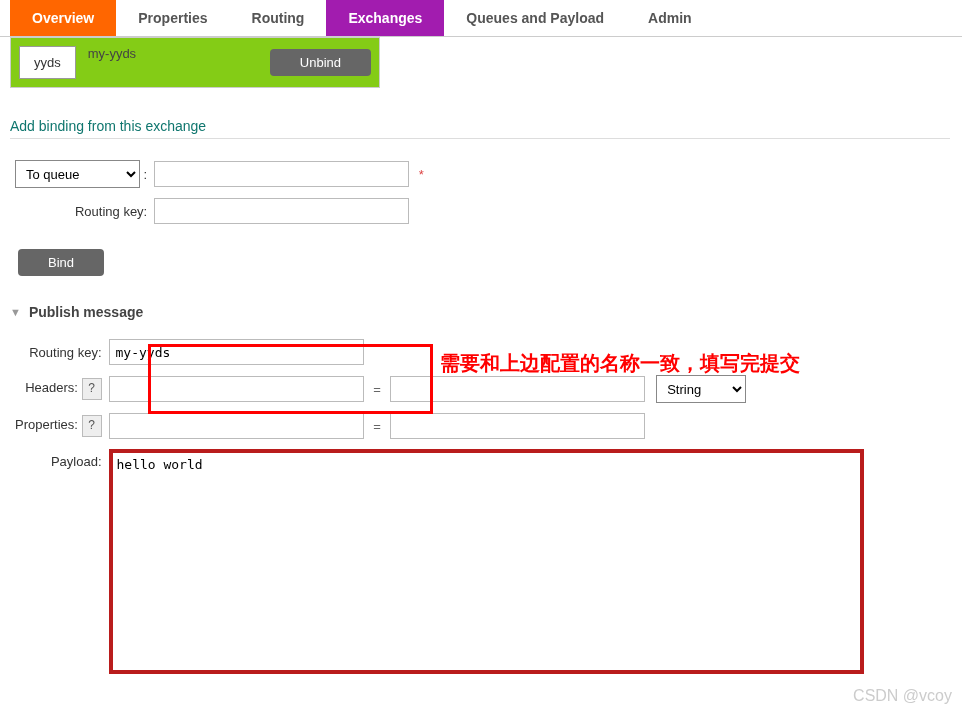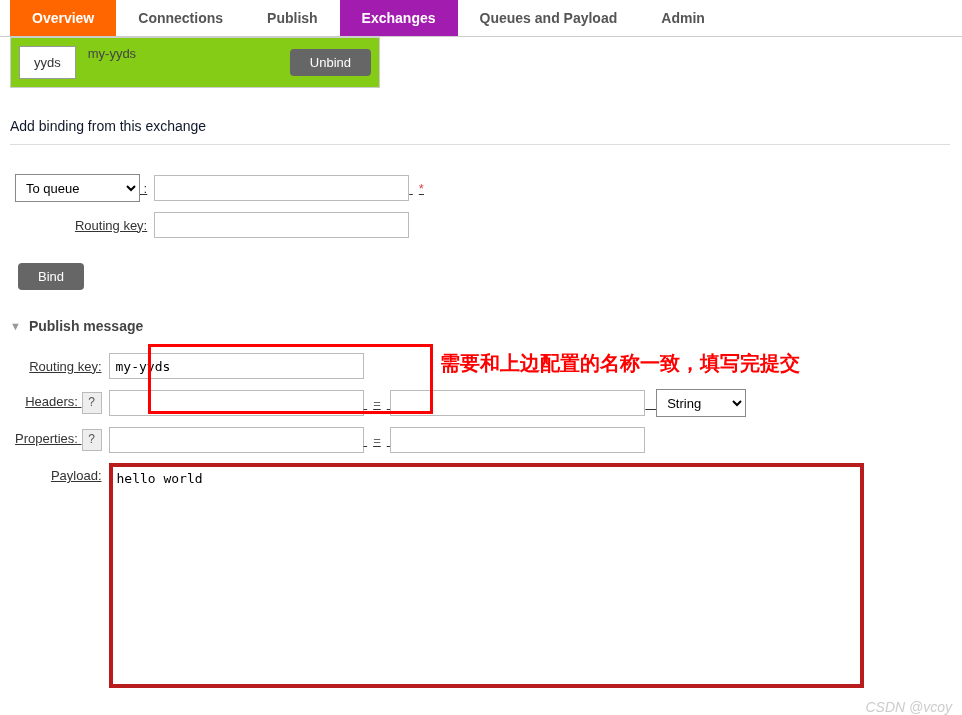--- a/index.html
+++ b/index.html
@@ -55,31 +55,31 @@
       color: #444;
       font-size: 13px;
       align-self: flex-start;
       padding-top: 8px;
     }
     .btn-grey {
       background: #666;
       color: #fff;
       border: none;
       border-radius: 4px;
-      padding: 6px 20px;
+      padding: 6px 30px;
       font-size: 13px;
       cursor: pointer;
       margin: 8px;
     }
     .section-title {
-      color: #0f172a;
+      color: #0f766e;
       font-size: 14px;
-      margin: 30px 0 20px 10px;
+      margin: 30px 0 12px 10px;
       border-bottom: 1px solid #ddd;
-      padding-bottom: 10px;
+      padding-bottom: 4px;
       width: 940px;
     }
     .section-title-collapsible {
       color: #444;
       font-weight: bold;
       font-size: 14px;
       margin: 20px 0 10px 10px;
       display: flex;
       align-items: center;
     }
@@ -88,21 +88,20 @@
       margin-right: 8px;
       font-size: 11px;
     }
     .form-table {
       margin-left: 10px;
       border-collapse: separate;
       border-spacing: 4px 8px;
     }
     .form-table td {
       vertical-align: middle;
-      text-decoration: underline;
     }
     .form-label {
       text-align: right;
       color: #333;
       font-size: 13px;
       white-space: nowrap;
       padding-right: 2px;
     }
     select {
       border: 1px solid #888;
@@ -154,36 +153,35 @@
     .red-annotation {
       position: absolute;
       color: #ff0000;
       font-size: 20px;
       font-family: "Microsoft YaHei", sans-serif;
       font-weight: bold;
     }
     .watermark {
       position: absolute;
       right: 10px;
-      bottom: 0;
+      bottom: 10px;
       color: #ccc;
-      font-size: 14px;
-      font-style: italic;
+      font-size: 16px;
     }
     .container { position: relative; width: 962px; height: 715px; }
   </style>
 </head>
 <body>
 
 <div class="container">
 
   <div class="tabs">
     <div class="tab active-orange">Overview</div>
-    <div class="tab">Connections</div>
-    <div class="tab">Publish</div>
+    <div class="tab">Properties</div>
+    <div class="tab">Routing</div>
     <div class="tab active-grey">Exchanges</div>
     <div class="tab">Queues and Payload</div>
     <div class="tab">Admin</div>
   </div>
 
   <div class="bindings-panel">
     <span class="binding-key-box">yyds</span>
     <span class="binding-name">my-yyds</span>
     <button class="btn-grey">Unbind</button>
   </div>

